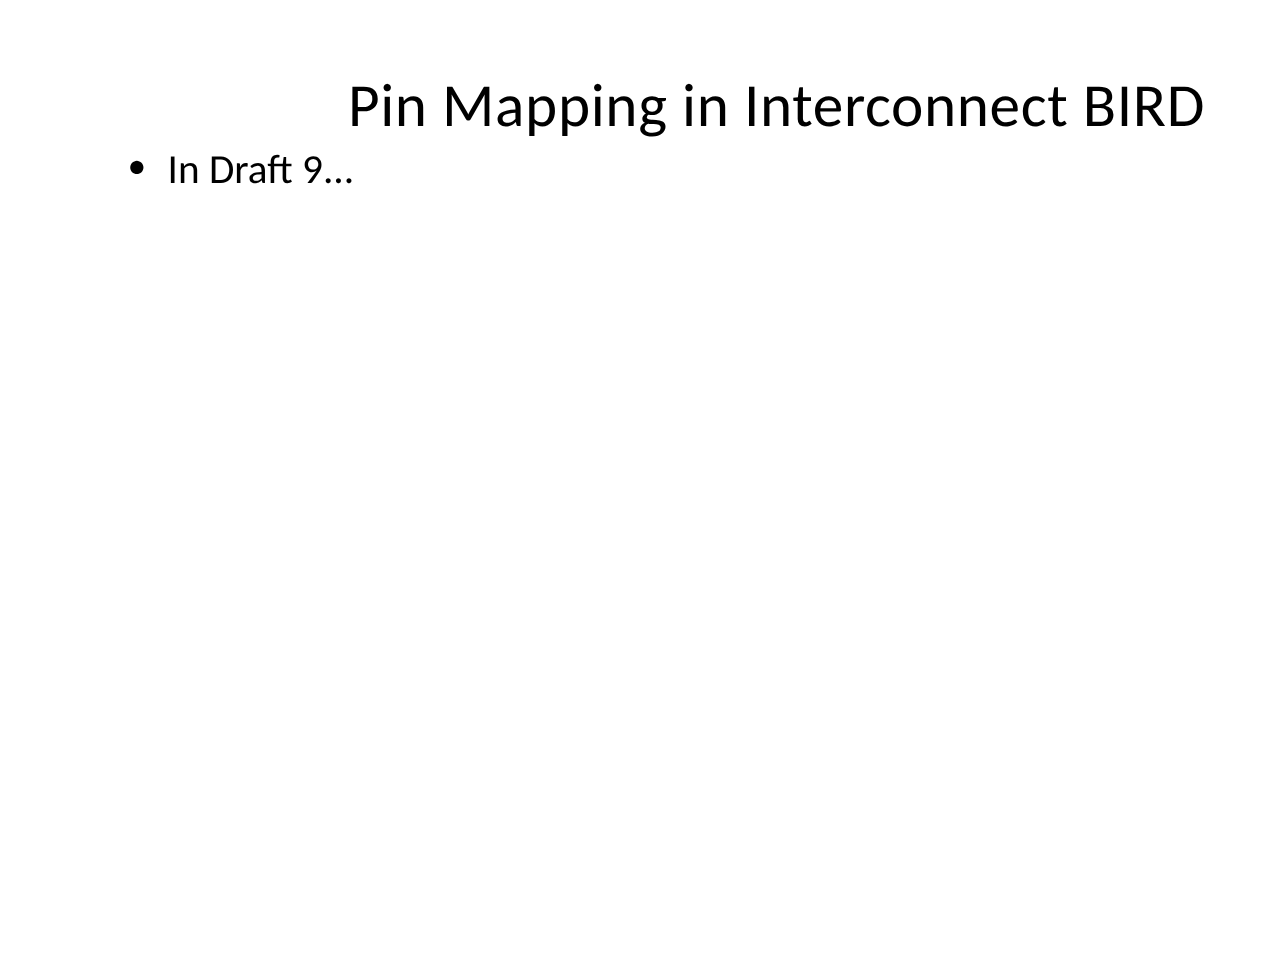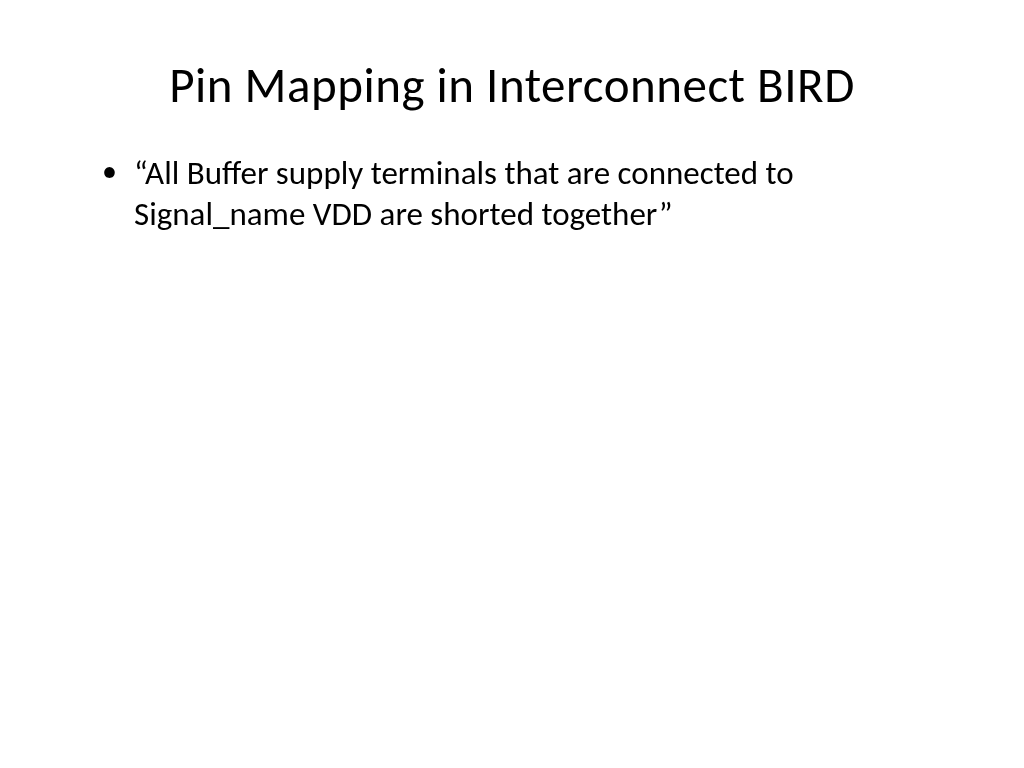--- a/index.html
+++ b/index.html
@@ -16,22 +16,21 @@
       overflow: hidden;
     }
     .slide {
       width: 100%;
       height: 100%;
       padding: 55px 60px 40px 60px;
     }
     .title {
       font-size: 49px;
       font-weight: 400;
-      text-align: center;
-      margin-bottom: 38px;
+      text-align: right;
       letter-spacing: 0.5px;
     }
     .content {
       padding-left: 40px;
     }
     ul {
       list-style: none;
     }
     li {
       position: relative;
@@ -49,16 +48,16 @@
       font-size: 30px;
     }
   </style>
 </head>
 <body>
 
 <div class="slide">
   <h1 class="title">Pin Mapping in Interconnect BIRD</h1>
   <div class="content">
     <ul>
-      <li>“All Buffer supply terminals that are connected to Signal_name VDD are shorted together”</li>
+      <li>In Draft 9...</li>
     </ul>
   </div>
 </div>
 
 </body></html>

